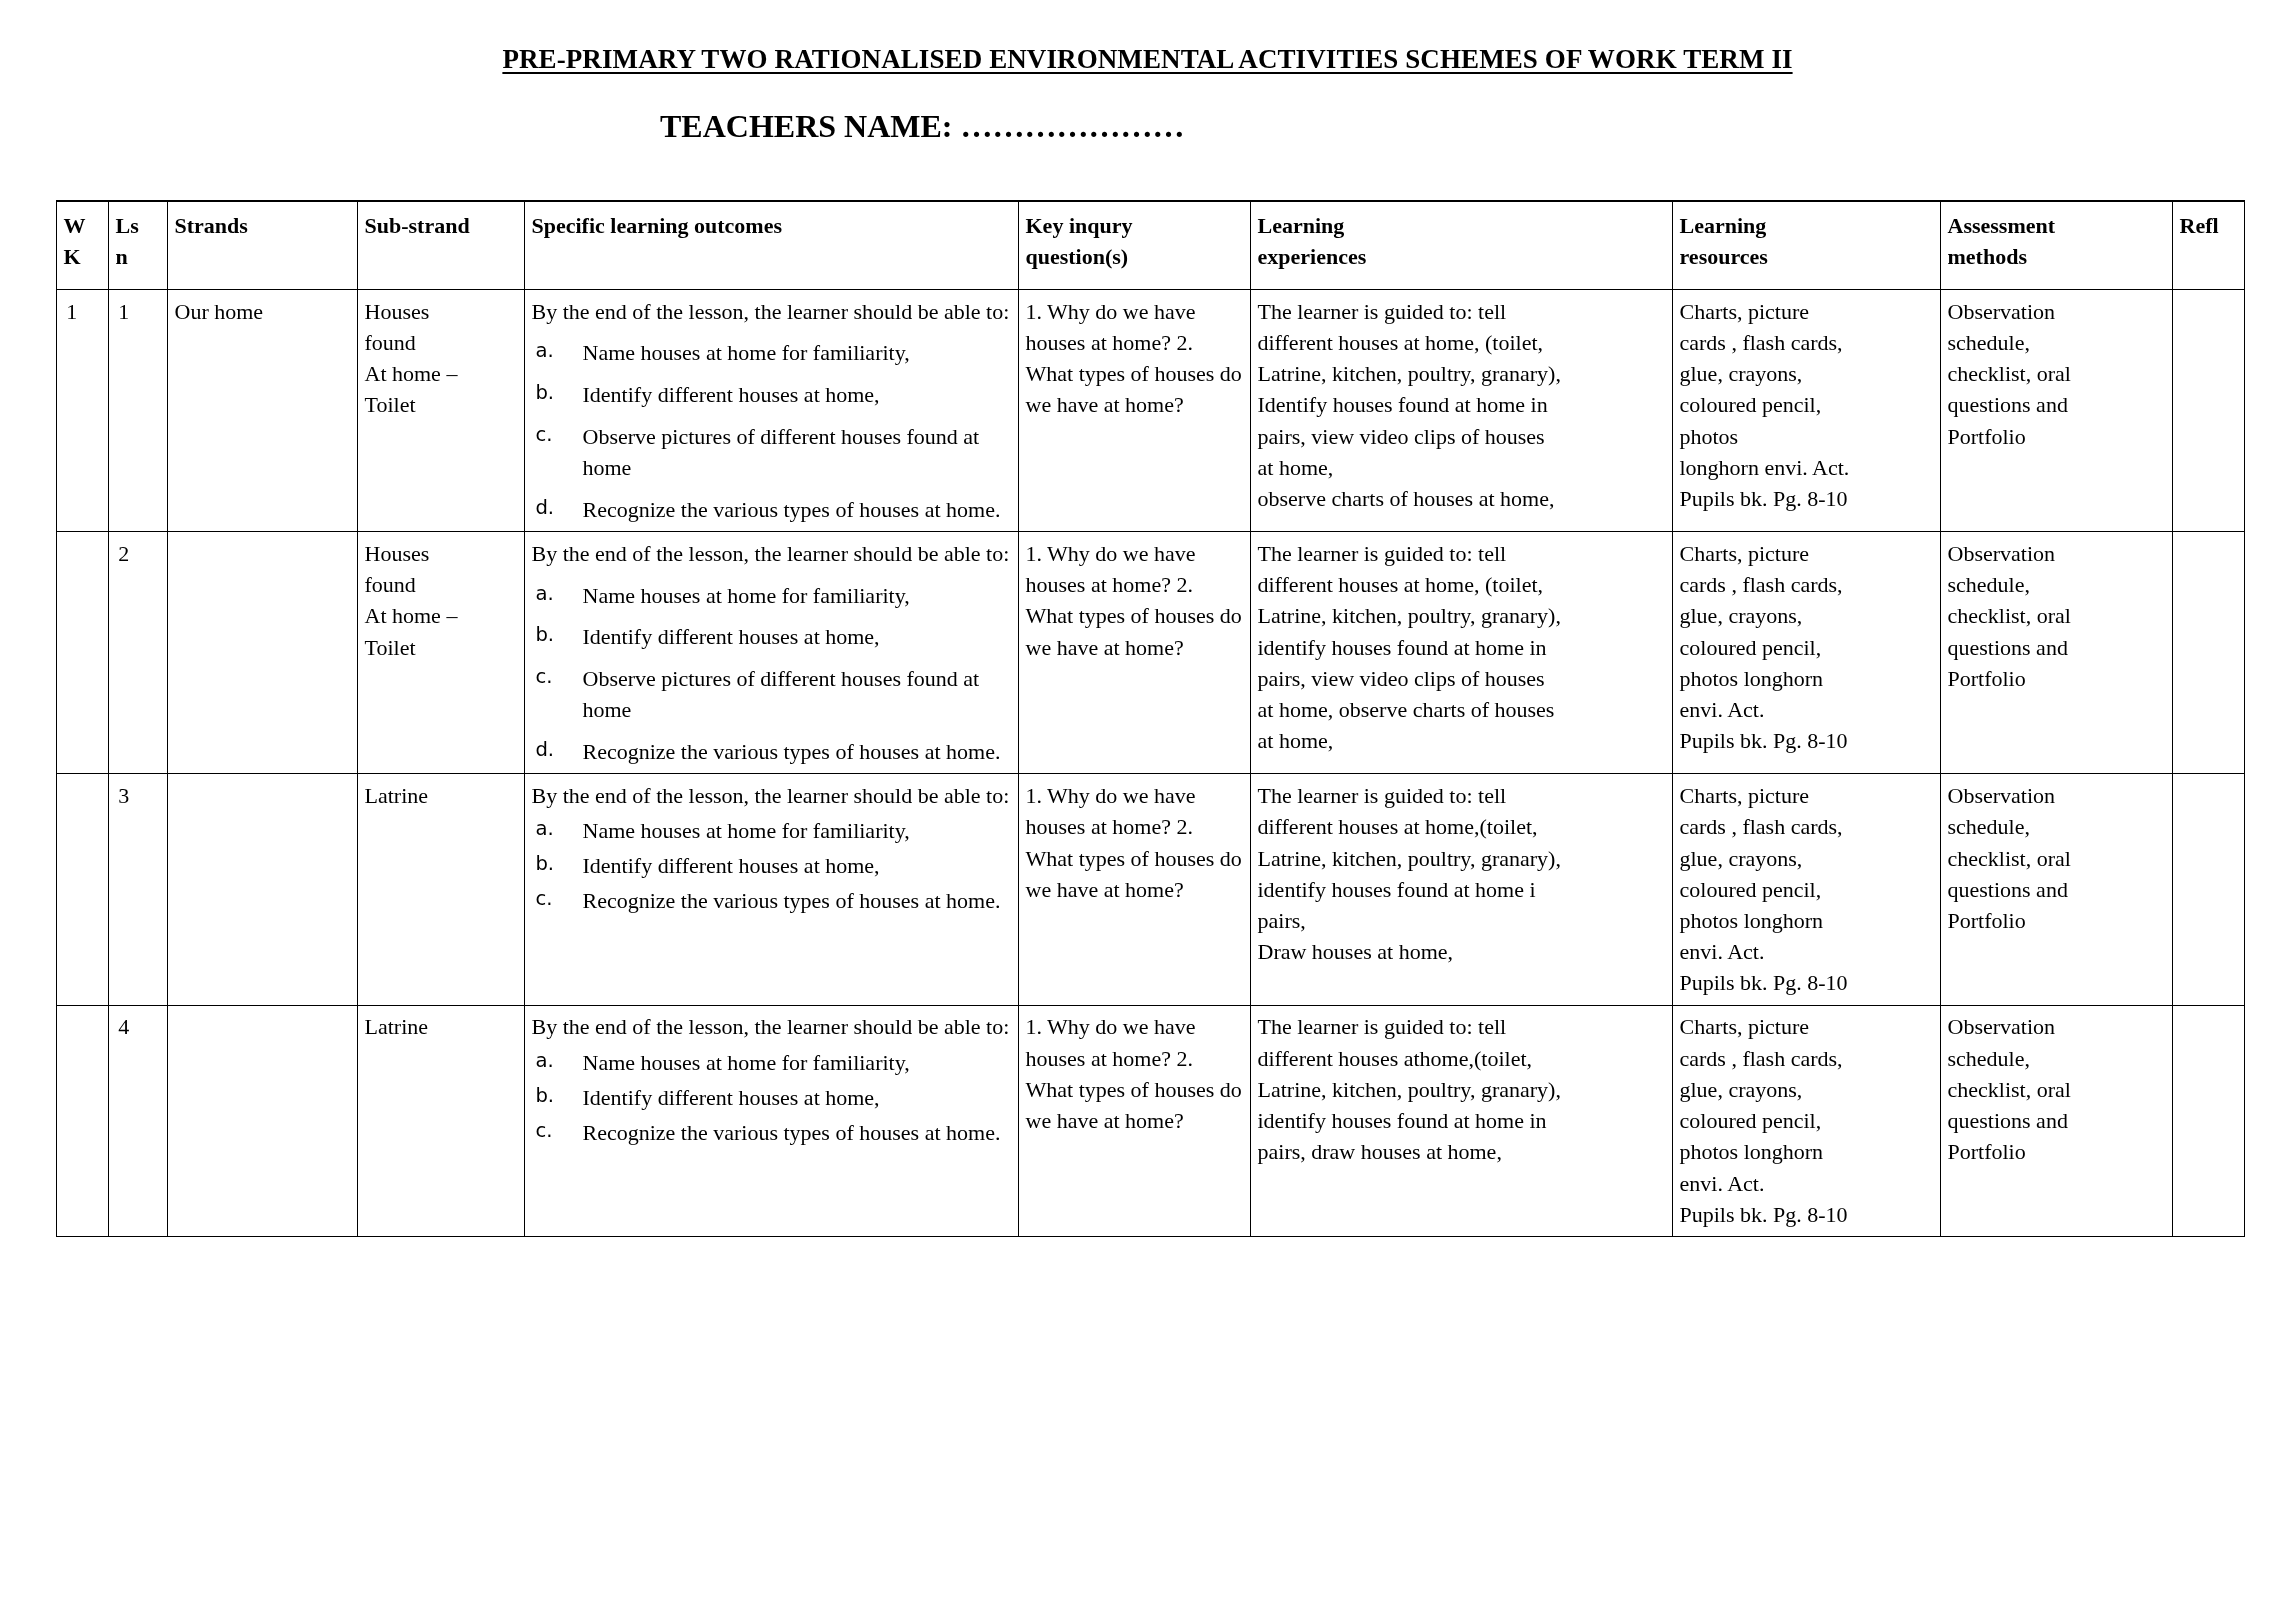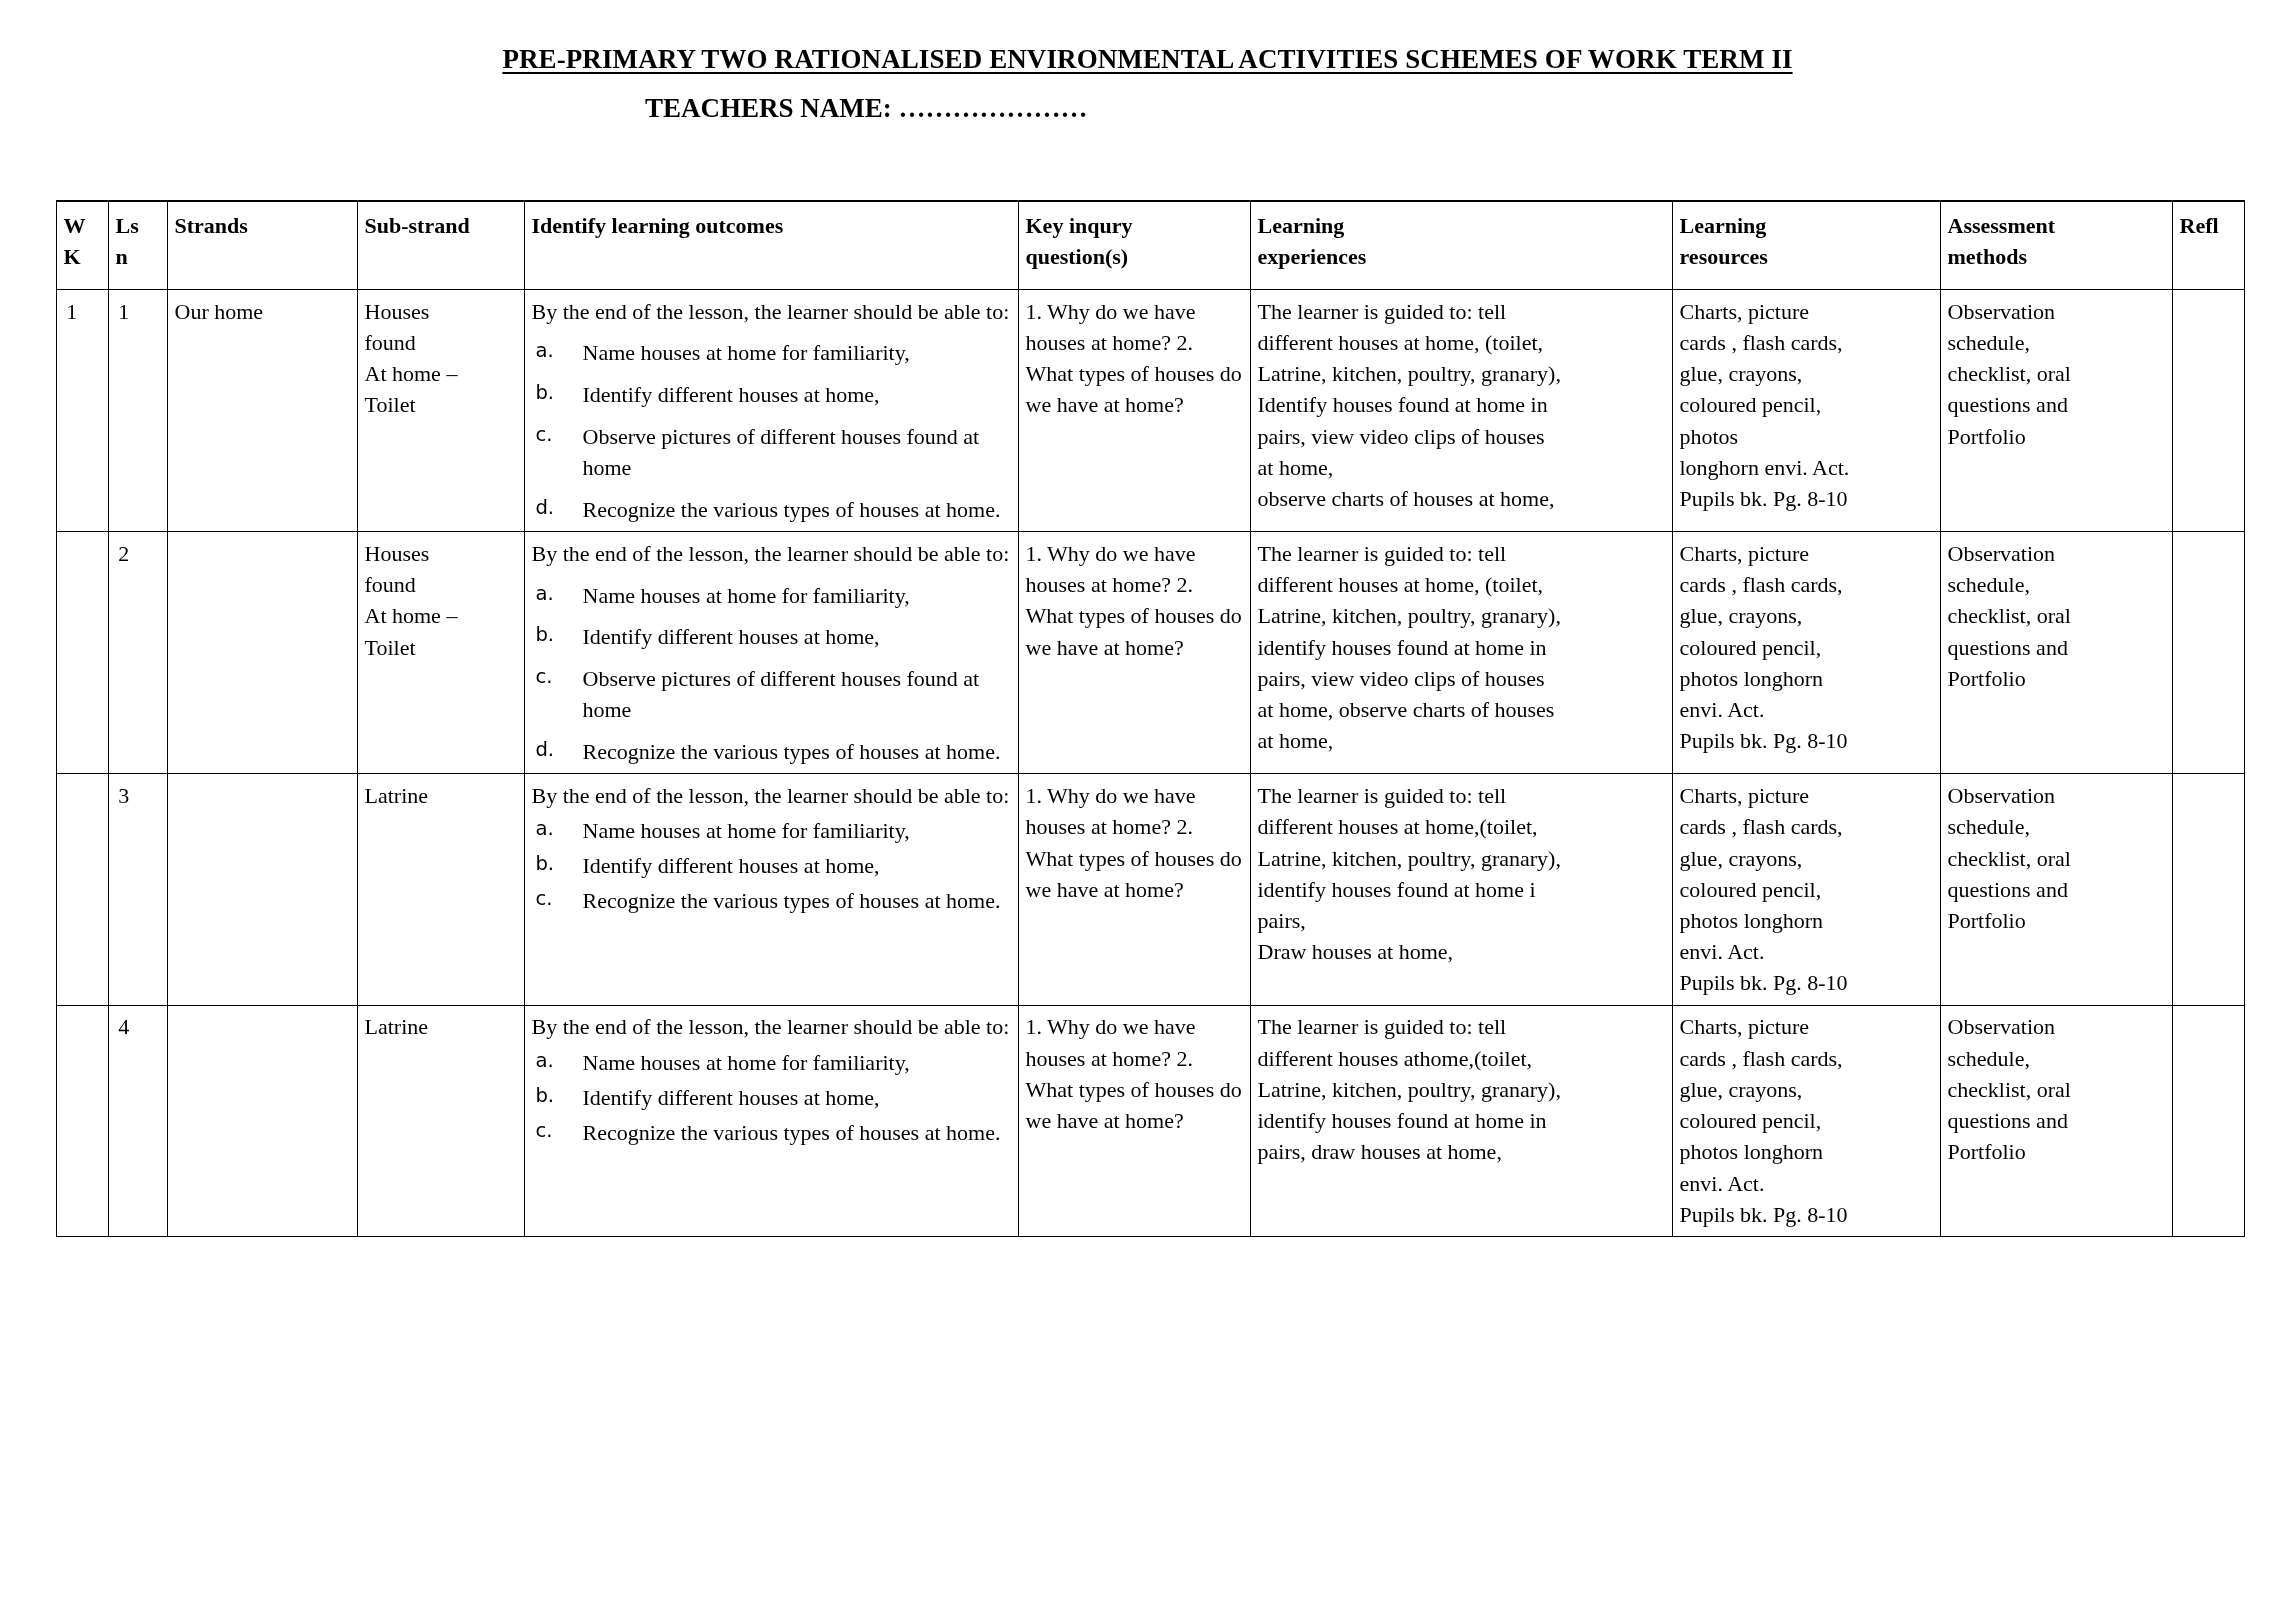--- a/index.html
+++ b/index.html
@@ -33,22 +33,22 @@
   }
   .doc-title span {
     text-decoration: underline;
     text-underline-offset: 3.9px;
   }
   .meta-line {
     display: flex;
     justify-content: space-between;
     align-items: baseline;
     font-weight: bold;
-    font-size: 27px;
-    margin: 0;
+    font-size: 32px;
+    margin: 15px;
     padding-top: 18.3px;
     padding-left: 645px;
   }
   .meta-teacher { white-space: pre; }
   .meta-gap { display: inline-block; width: 131px; }
   .meta-school { white-space: pre; }
 
   
   .sow-table {
     position: absolute;
@@ -141,21 +141,21 @@
         <col class="c-refl">
     </colgroup>
     <thead>
       <tr>
         <th class="hdr-2line">W
 K</th>
         <th class="hdr-2line">Ls
 n</th>
         <th>Strands</th>
         <th>Sub-strand</th>
-        <th>Identify learning outcomes</th>
+        <th>Specific learning outcomes</th>
         <th class="hdr-2line">Key inqury
 question(s)</th>
         <th class="hdr-2line">Learning
 experiences</th>
         <th class="hdr-2line">Learning
 resources</th>
         <th class="hdr-2line">Assessment
 methods</th>
         <th>Refl</th>
       </tr>

